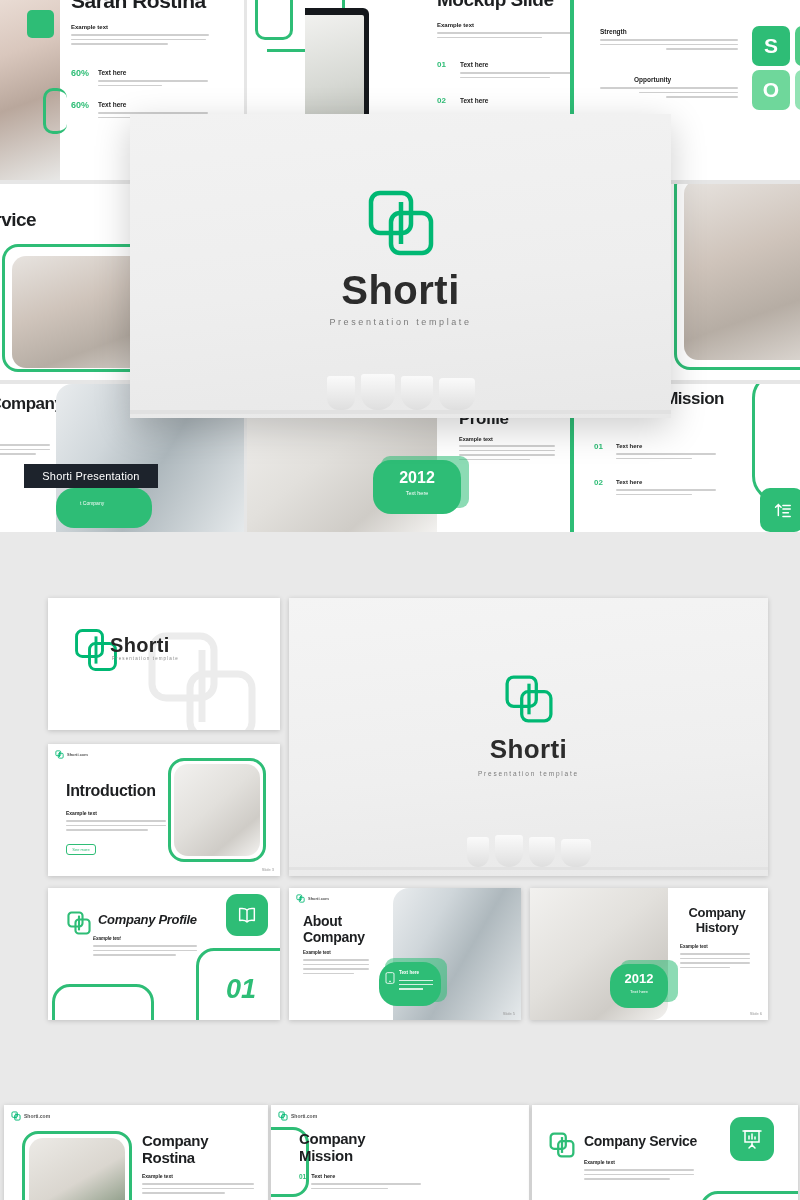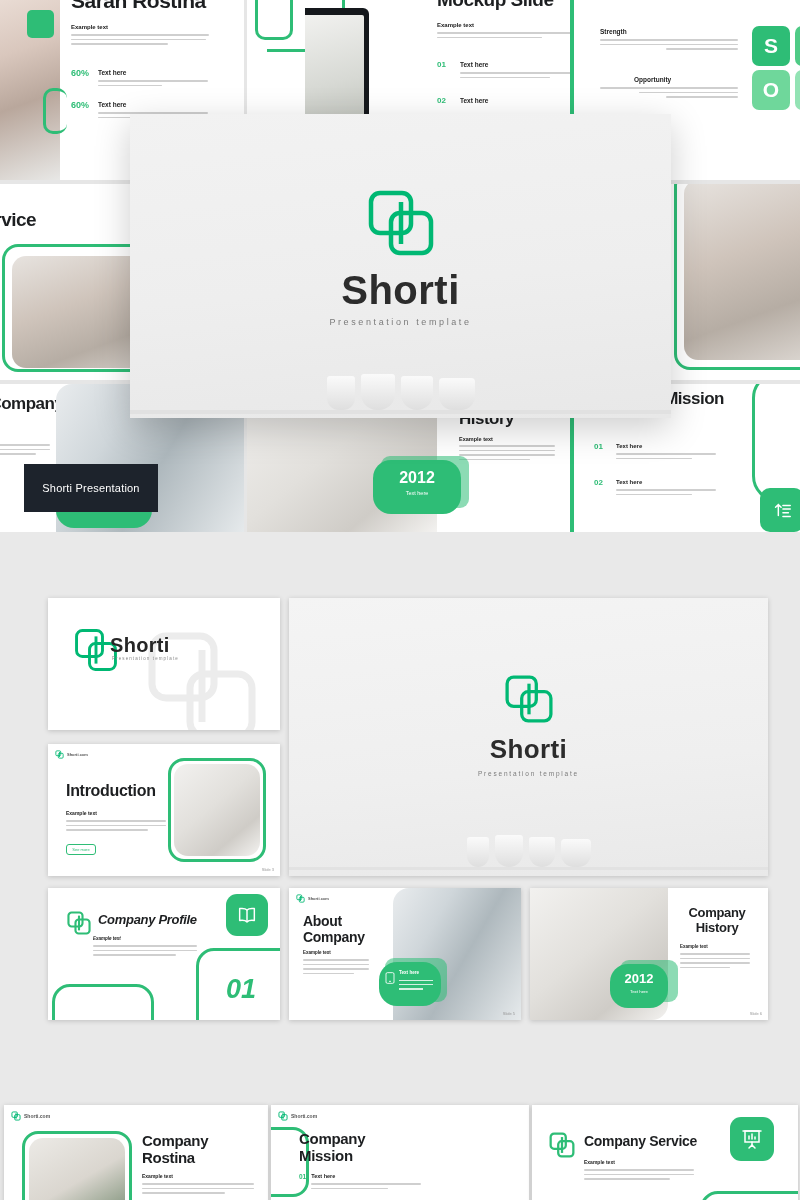--- a/index.html
+++ b/index.html
@@ -49,21 +49,21 @@
   .brand-name { font-size: 40px; font-weight: 700; color: #2c2c2c; letter-spacing: 0.5px; line-height: 1; margin-top: 6px; }
   .brand-tag { font-size: 9px; color: #7b7b7b; letter-spacing: 2.6px; margin-top: 7px; }
 
   .cups { position: absolute; left: 50%; transform: translateX(-50%); bottom: 8px; width: 210px; height: 48px;
           display: flex; align-items: flex-end; justify-content: center; gap: 6px; }
   .cup { background: linear-gradient(180deg,#fbfbfb,#dedede); border-radius: 3px 3px 12px 12px; opacity: .95; }
   .shelf { position: absolute; left: 0; right: 0; bottom: 4px; height: 4px; background: #e1e1e1; }
 
   
   .tooltip {
-    position: absolute; left: 24px; top: 464px; width: 134px; height: 48px;
+    position: absolute; left: 24px; top: 464px; width: 134px; height: 24px;
     background: #1d232c; color: #fff; display: flex; align-items: center; justify-content: center;
     font-size: 11px; letter-spacing: .2px;
   }
 
   
   .section { position: absolute; left: 0; width: 800px; background: #e9e9e9; }
   .slide {
     position: absolute; background: #fff; box-shadow: 0 1px 5px rgba(0,0,0,.18); overflow: hidden;
   }
 
@@ -208,21 +208,21 @@
         </div>
       <div class="photo bldg" style="position:absolute;left:70px;top:0;width:188px;height:150px;border-radius:16px 0 0 0;"></div>
       <div class="gcard" style="left:70px;top:104px;width:96px;height:40px;">
         <div style="font-size:5px;color:#fff;padding:12px 0 0 24px;opacity:.95;">t Company</div>
       </div>
     </div>
     <div class="gap-v" style="left:244px;top:384px;width:3px;height:150px;"></div>
 
     <div class="cell" style="left:247px;top:384px;width:323px;height:150px;">
       <div class="photo desk" style="position:absolute;left:0;top:0;width:190px;height:150px;"></div>
-      <div class="h-title" style="position:absolute;left:212px;top:26px;font-size:17px;">History</div>
+      <div class="h-title" style="position:absolute;left:212px;top:26px;font-size:17px;">Profile</div>
       <div class="sub-label" style="position:absolute;left:212px;top:52px;font-size:5.5px;">Example text</div>
       <div class="lines" style="left:212px;top:61px;width:96px;">
           <i></i>
           <i></i>
           <i></i>
           <i style="width:74%"></i>
         </div>
       <div class="gcard-ghost" style="left:134px;top:72px;width:88px;height:52px;"></div>
       <div class="gcard" style="left:126px;top:76px;width:88px;height:54px;text-align:center;">
         <div style="font-size:16px;font-weight:700;padding-top:9px;">2012</div>

